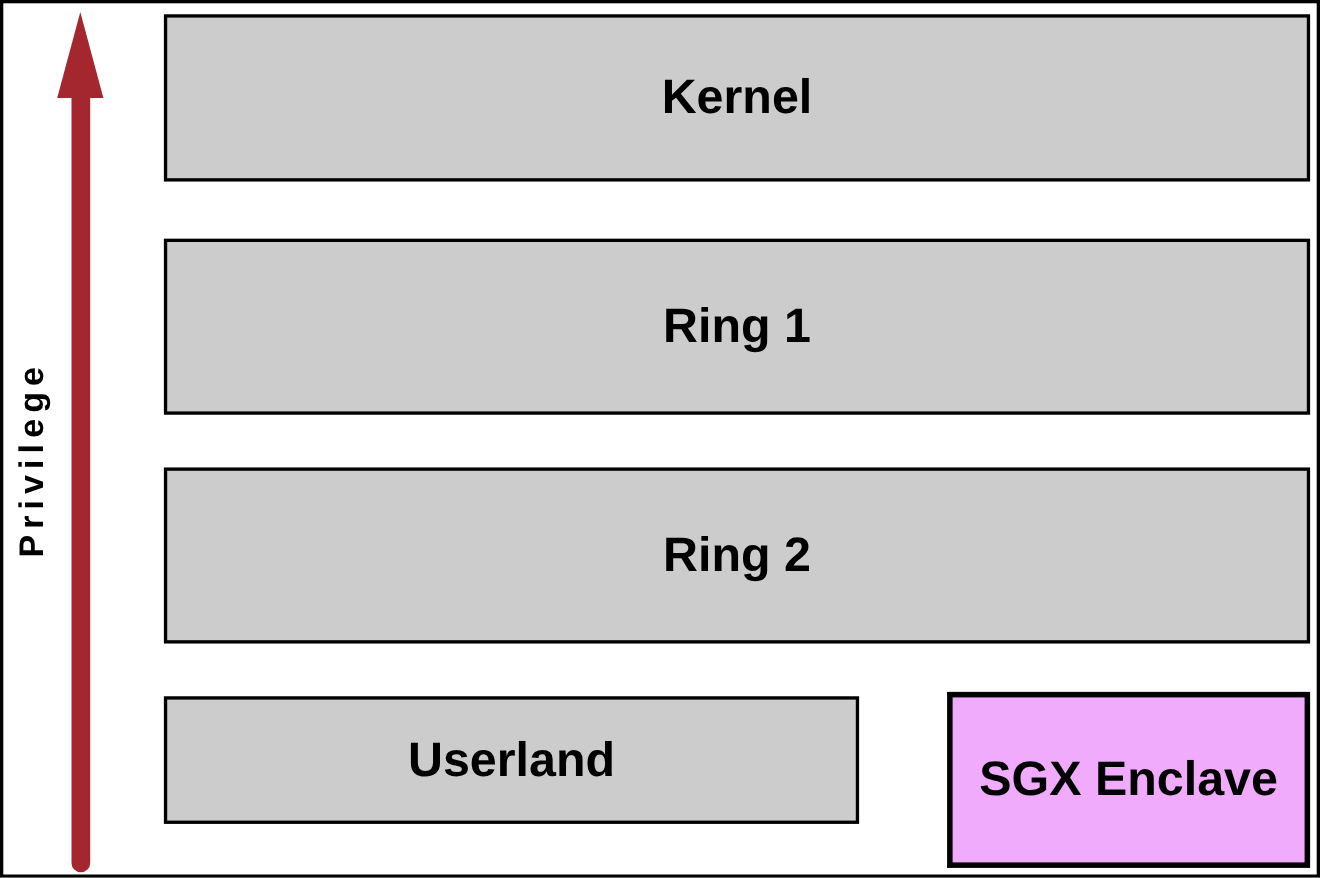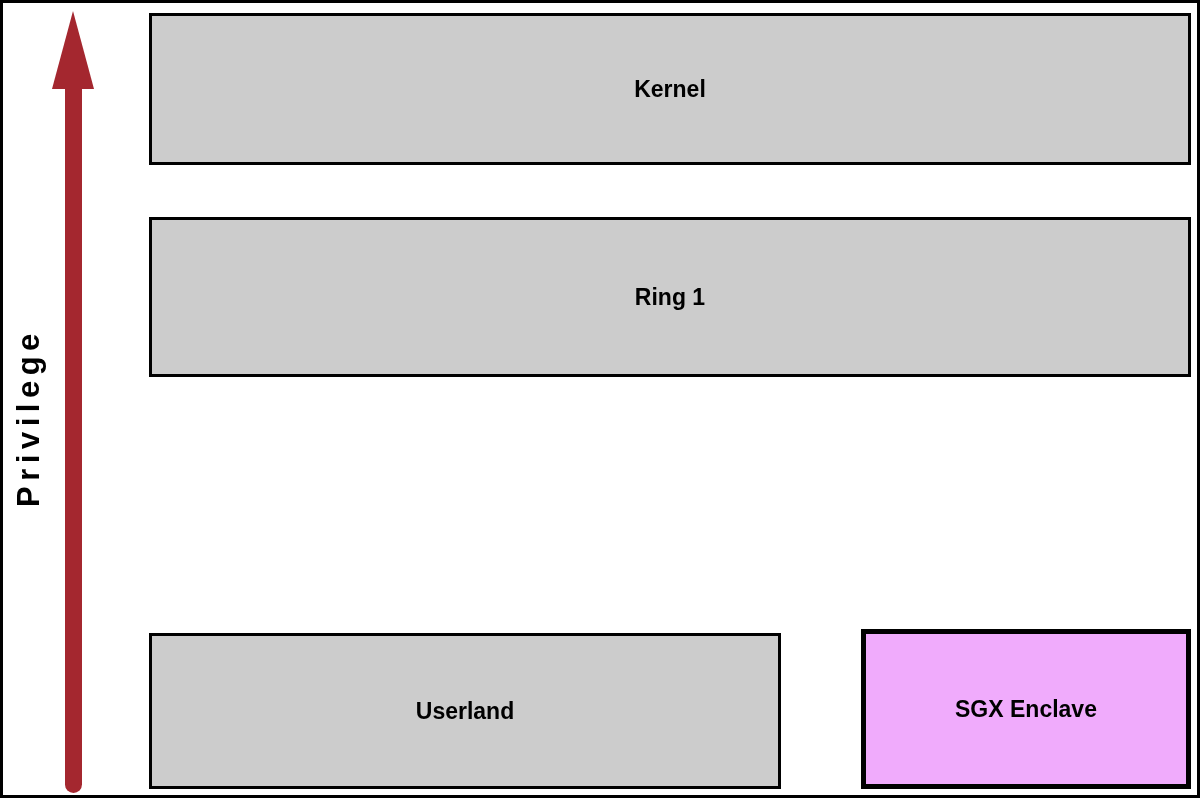--- a/index.html
+++ b/index.html
@@ -93,32 +93,32 @@
     background: #CCCCCC;
     border: 3px solid #000000;
   }
 
   .layer-green {
     background: #f0abfc;
     border: 5px solid #000000;
   }
 
   .layer-label {
-    font-size: 23px;
+    font-size: 44px;
     line-height: 1;
     white-space: nowrap;
   }
   .label-bold { font-weight: bold; }
   .label-regular { font-weight: bold; }
 
   
   #layer-kernel   { left: 146px; top: 10px;  width: 1042px; height: 152px; }
   #layer-ring1    { left: 146px; top: 214px; width: 1042px; height: 160px; }
   #layer-ring2    { left: 146px; top: 422px; width: 1042px; height: 160px; }
-  #layer-userland { left: 146px; top: 630px; width: 632px;  height: 156px; }
+  #layer-userland { left: 146px; top: 630px; width: 632px;  height: 116px; }
   #layer-sgx      { left: 858px; top: 626px; width: 330px;  height: 160px; }
 </style>
 </head>
 <body>
 
 <div id="page">
 
   <div class="axis-col">
 
     <div class="arrow">
@@ -133,20 +133,23 @@
   </div>
 
   <div class="layer layer-gray" id="layer-kernel">
     <span class="layer-label label-bold">Kernel</span>
   </div>
 
   <div class="layer layer-gray" id="layer-ring1">
     <span class="layer-label label-regular">Ring 1</span>
   </div>
 
+  <div class="layer layer-gray" id="layer-ring2">
+    <span class="layer-label label-regular">Ring 2</span>
+  </div>
 
   <div class="layer layer-gray" id="layer-userland">
     <span class="layer-label label-bold">Userland</span>
   </div>
 
   <div class="layer layer-green" id="layer-sgx">
     <span class="layer-label label-bold">SGX Enclave</span>
   </div>
 
 </div>

